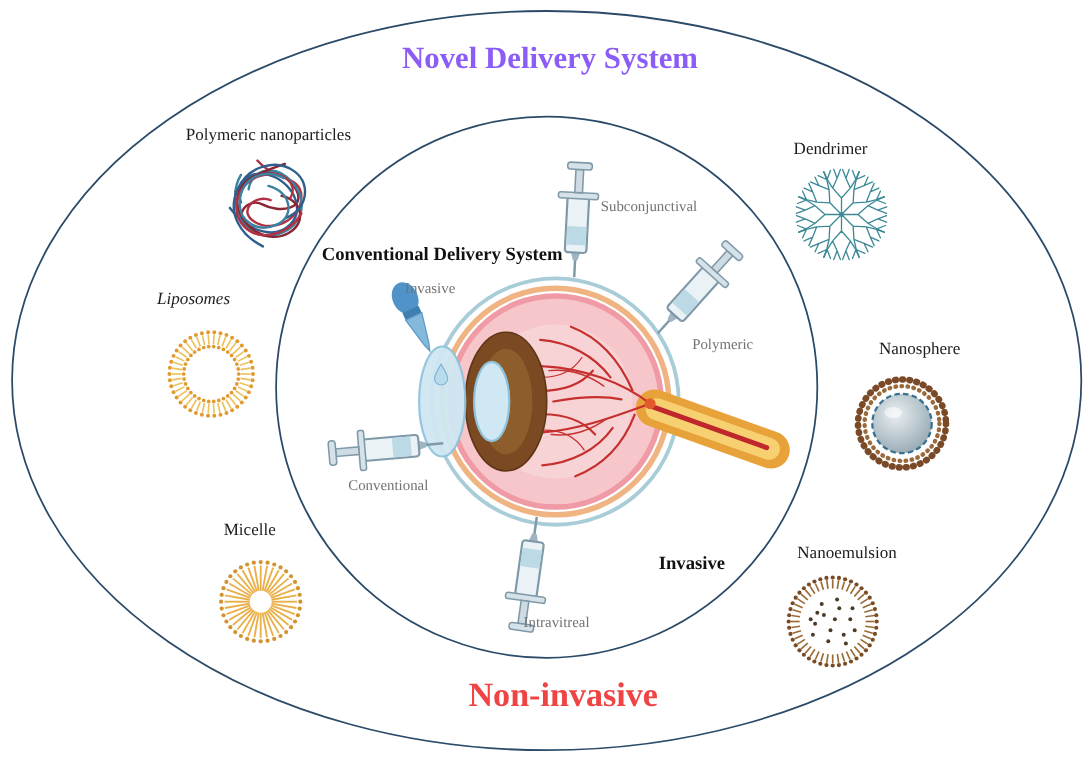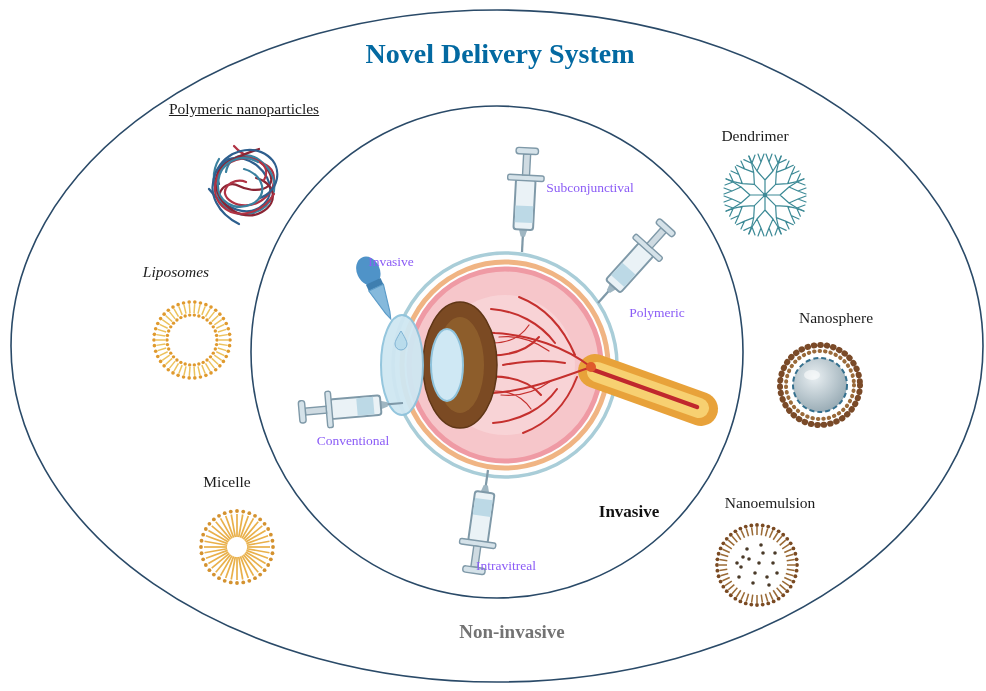--- a/index.html
+++ b/index.html
@@ -5,24 +5,24 @@
   html,body { margin:0; padding:0; background:#ffffff; }
   .stage {
     position:relative; width:986px; height:691px; background:#ffffff;
     overflow:hidden; font-family:"Liberation Serif", serif;
   }
   .stage svg { position:absolute; left:0; top:0; }
   .lbl {
     position:absolute; transform:translate(-50%,-50%);
     white-space:nowrap; font-family:"Liberation Serif", serif;
   }
-  .title-top    { font-size:28px; font-weight:bold; color:#0369a1; }
-  .title-bottom { font-size:19px; font-weight:bold; color:#737373; }
+  .title-top    { font-size:28px; font-weight:bold; color:#8b5cf6; }
+  .title-bottom { font-size:31px; font-weight:bold; color:#ef4444; }
   .inner-heading{ font-size:17px; font-weight:bold; color:#111111; }
-  .route        { font-size:13.5px; color:#8b5cf6; }
+  .route        { font-size:13.5px; color:#737373; }
   .system       { font-size:15.5px; color:#1c1c1c; }
 </style>
 </head>
 <body>
 
 <div class="stage">
 
   <svg width="986" height="691" viewBox="0 0 986 691">
     <defs>
       <clipPath id="pnclip">
@@ -434,27 +434,28 @@
         <circle cx="20" cy="8" r="1.8"></circle>
           <circle cx="-14" cy="-8" r="1.8"></circle>
           <circle cx="4" cy="-20" r="1.8"></circle>
         <circle cx="-20" cy="-2" r="1.8"></circle>
       </g>
     </g>
   </svg>
 
   <div class="lbl title-top" style="left:500px; top:54px;">Novel Delivery System</div>
   <div class="lbl title-bottom" style="left:512px; top:632px;">Non-invasive</div>
+  <div class="lbl inner-heading" style="left:402px; top:231px;">Conventional Delivery System</div>
   <div class="lbl inner-heading" style="left:629px; top:512px;">Invasive</div>
 
   <div class="lbl route" style="left:590px; top:188px;">Subconjunctival</div>
   <div class="lbl route" style="left:657px; top:313px;">Polymeric</div>
   <div class="lbl route" style="left:391px; top:262px;">Invasive</div>
   <div class="lbl route" style="left:353px; top:441px;">Conventional</div>
   <div class="lbl route" style="left:506px; top:566px;">Intravitreal</div>
 
-  <div class="lbl system" style="left:244px; top:109px;text-decoration:underline;">Polymeric nanoparticles</div>
+  <div class="lbl system" style="left:244px; top:123px;">Polymeric nanoparticles</div>
   <div class="lbl system" style="left:755px; top:136px;">Dendrimer</div>
   <div class="lbl system" style="left:176px; top:272px;font-style:italic;">Liposomes</div>
   <div class="lbl system" style="left:836px; top:318px;">Nanosphere</div>
   <div class="lbl system" style="left:227px; top:482px;">Micelle</div>
   <div class="lbl system" style="left:770px; top:503px;">Nanoemulsion</div>
 </div>
 
 </body></html>

